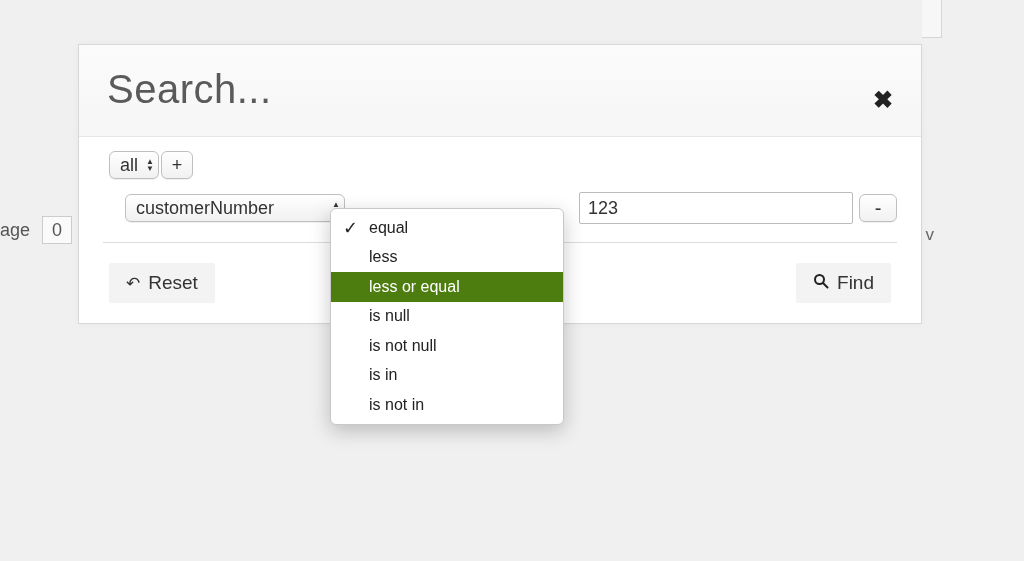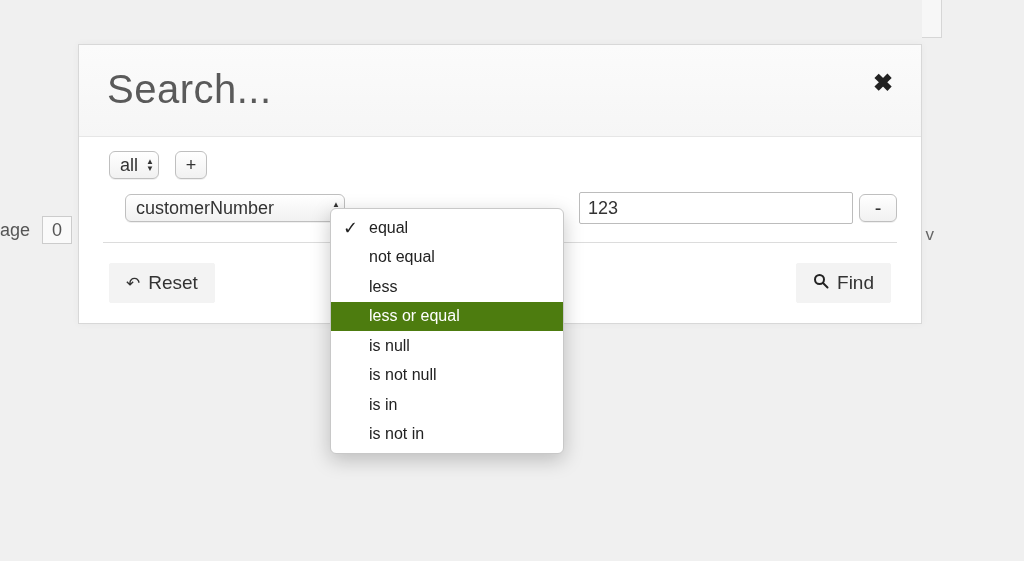--- a/index.html
+++ b/index.html
@@ -51,21 +51,21 @@
       width: 844px;
       background: #fff;
       border: 1px solid #d8d8d8;
       box-shadow: 0 0 8px rgba(0,0,0,0.04);
     }
     
     .dialog-header {
       padding: 22px 28px 24px 28px;
       display: flex;
       justify-content: space-between;
-      align-items: flex-start;
+      align-items: flex-end;
       border-bottom: 1px solid #e6e6e6;
       background: linear-gradient(#fbfbfb,#f6f6f6);
     }
     .dialog-title {
       font-size: 40px;
       font-weight: 300;
       color: #5a5a5a;
       letter-spacing: 0.5px;
     }
     .close-icon {
@@ -77,21 +77,21 @@
       padding-top: 4px;
     }
     
     .dialog-body {
       padding: 14px 24px 20px 24px;
       background: #fff;
     }
     
     .top-row {
       display: flex;
-      gap: 16px;
+      gap: 2px;
       padding-bottom: 8px;
       padding-left: 6px;
     }
     
     .mac-select {
       display: inline-flex;
       align-items: center;
       background: linear-gradient(#ffffff,#f1f1f1);
       border: 1px solid #bfbfbf;
       border-radius: 6px;
@@ -269,20 +269,19 @@
         </span>
         <span>Find</span>
       </div>
     </div>
 
   </div>
 </div>
 
 <div class="dropdown" id="op-dd">
     <div class="dd-item selected">equal</div>
-    <div class="dd-item">not equal</div>
     <div class="dd-item">less</div>
     <div class="dd-item hl">less or equal</div>
     <div class="dd-item">is null</div>
     <div class="dd-item">is not null</div>
     <div class="dd-item">is in</div>
     <div class="dd-item">is not in</div>
   </div>
 
 </body></html>

